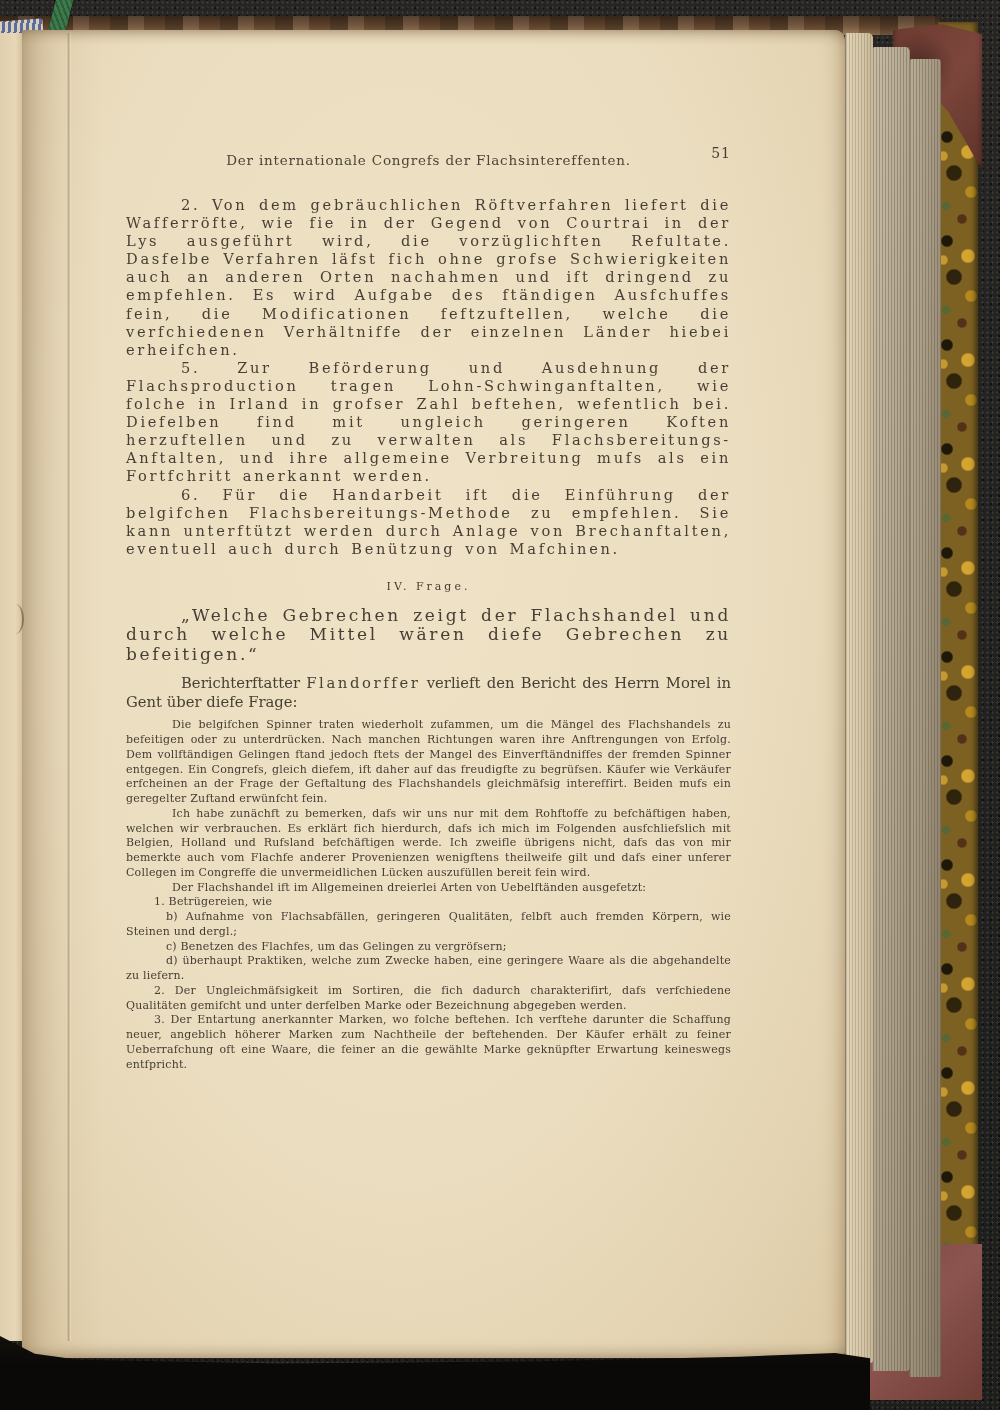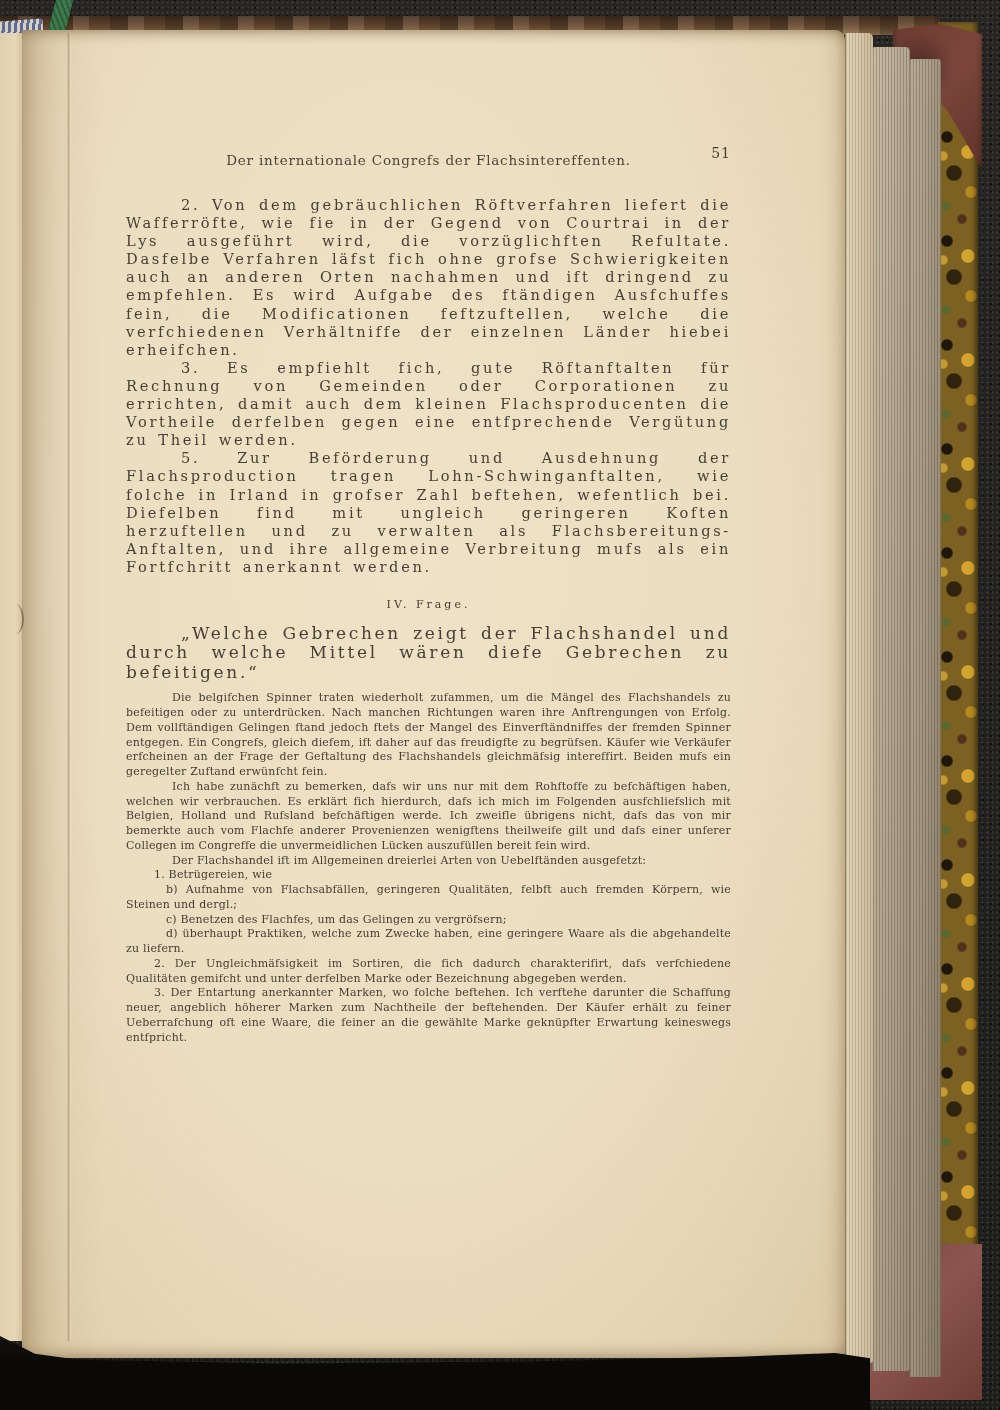--- a/index.html
+++ b/index.html
@@ -132,28 +132,29 @@
 
   <div class="text-area">
 
     <div class="running-head">
       <span>Der internationale Congrefs der Flachsintereffenten.</span>
       <span class="page-number">51</span>
     </div>
 
     <div class="resolutions">
       <p class="res">2. Von dem gebräuchlichen Röftverfahren liefert die Wafferröfte, wie fie in der Gegend von Courtrai in der Lys ausgeführt wird, die vorzüglichften Refultate. Dasfelbe Verfahren läfst fich ohne grofse Schwierigkeiten auch an anderen Orten nachahmen und ift dringend zu empfehlen. Es wird Aufgabe des ftändigen Ausfchuffes fein, die Modificationen feftzuftellen, welche die verfchiedenen Verhältniffe der einzelnen Länder hiebei erheifchen.</p>
-      <p class="res">3. Es empfiehlt fich, gute Röftanftalten für Rechnung von Gemeinden oder Corporationen zu errichten, damit auch dem kleinen Flachsproducenten die Vortheile derfelben gegen eine entfprechende Vergütung zu Theil werden.</p>
       <p class="res">5. Zur Beförderung und Ausdehnung der Flachsproduction tragen Lohn-Schwinganftalten, wie folche in Irland in grofser Zahl beftehen, wefentlich bei. Diefelben find mit ungleich geringeren Koften herzuftellen und zu verwalten als Flachsbereitungs-Anftalten, und ihre allgemeine Verbreitung mufs als ein Fortfchritt anerkannt werden.</p>
+      <p class="res">6. Für die Handarbeit ift die Einführung der belgifchen Flachsbereitungs-Methode zu empfehlen. Sie kann unterftützt werden durch Anlage von Brechanftalten, eventuell auch durch Benützung von Mafchinen.</p>
     </div>
 
     <div class="section-heading">IV. Frage.</div>
 
     <p class="question">„Welche Gebrechen zeigt der Flachshandel und durch welche Mittel wären diefe Gebrechen zu befeitigen.“</p>
 
+    <p class="reporter"><span>Berichterftatter </span><span class="name">Flandorffer</span><span> verlieft den Bericht des Herrn Morel in Gent über diefe Frage:</span></p>
 
     <div class="report">
       <p class="rp">Die belgifchen Spinner traten wiederholt zufammen, um die Mängel des Flachshandels zu befeitigen oder zu unterdrücken. Nach manchen Richtungen waren ihre Anftrengungen von Erfolg. Dem vollftändigen Gelingen ftand jedoch ftets der Mangel des Einverftändniffes der fremden Spinner entgegen. Ein Congrefs, gleich diefem, ift daher auf das freudigfte zu begrüfsen. Käufer wie Verkäufer erfcheinen an der Frage der Geftaltung des Flachshandels gleichmäfsig intereffirt. Beiden mufs ein geregelter Zuftand erwünfcht fein.</p>
       <p class="rp">Ich habe zunächft zu bemerken, dafs wir uns nur mit dem Rohftoffe zu befchäftigen haben, welchen wir verbrauchen. Es erklärt fich hierdurch, dafs ich mich im Folgenden ausfchliefslich mit Belgien, Holland und Rufsland befchäftigen werde. Ich zweifle übrigens nicht, dafs das von mir bemerkte auch vom Flachfe anderer Provenienzen wenigftens theilweife gilt und dafs einer unferer Collegen im Congreffe die unvermeidlichen Lücken auszufüllen bereit fein wird.</p>
       <p class="intro">Der Flachshandel ift im Allgemeinen dreierlei Arten von Uebelftänden ausgefetzt:</p>
       <p class="it-num">1. Betrügereien, wie</p>
       <p class="it-let">b) Aufnahme von Flachsabfällen, geringeren Qualitäten, felbft auch fremden Körpern, wie Steinen und dergl.;</p>
       <p class="it-let">c) Benetzen des Flachfes, um das Gelingen zu vergröfsern;</p>
       <p class="it-let">d) überhaupt Praktiken, welche zum Zwecke haben, eine geringere Waare als die abgehandelte zu liefern.</p>
       <p class="it-num">2. Der Ungleichmäfsigkeit im Sortiren, die fich dadurch charakterifirt, dafs verfchiedene Qualitäten gemifcht und unter derfelben Marke oder Bezeichnung abgegeben werden.</p>

